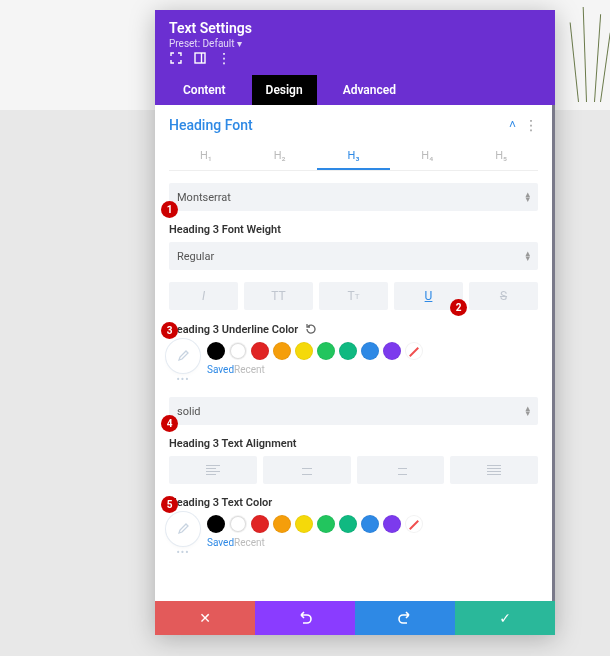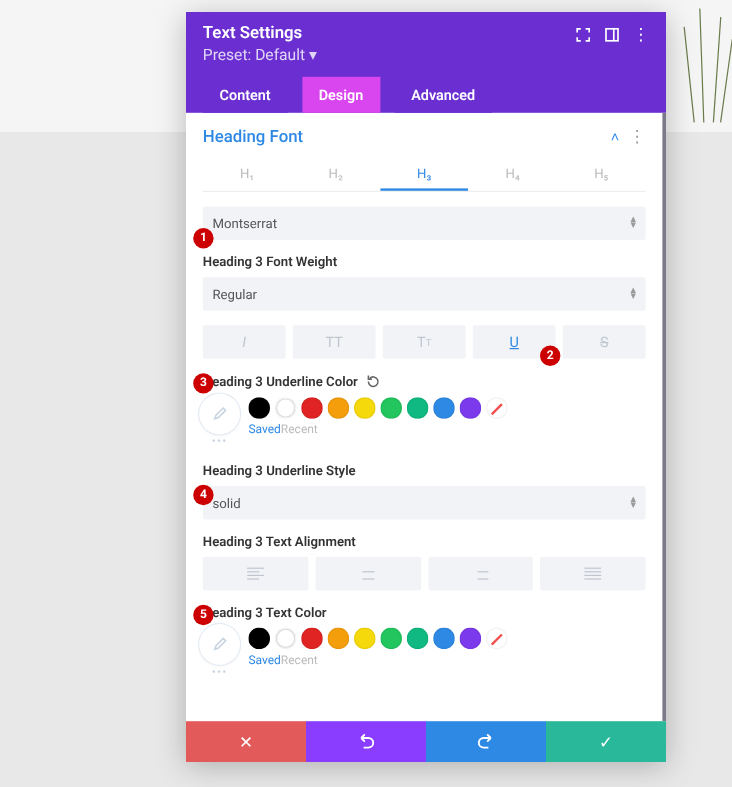--- a/index.html
+++ b/index.html
@@ -38,34 +38,34 @@
     display: flex;
     flex-direction: column;
     font-size: 12px;
   }
   .header {
     background: #6b2fd1;
     color: #fff;
     padding: 10px 14px 0;
   }
   .header-top {
-    display: flex; align-items: flex-start; justify-content: space-between;
+    display: flex; align-items: flex-start; justify-content: space-between; flex-direction: column;
   }
   .header-title { font-size: 14px; font-weight: 600; }
-  .header-preset { font-size: 13px; opacity: .8; margin-top: 2px; }
+  .header-preset { font-size: 10px; opacity: .8; margin-top: 2px; }
   .header-icons { display: flex; gap: 10px; margin-top: 2px;}
   .header-icons div { width: 14px; height: 14px; display:flex; align-items:center; justify-content:center; cursor:pointer;}
   .tabs {
     display: flex; margin-top: 10px; gap: 12px;
   }
   .tab {
     padding: 8px 14px; font-size: 12px; font-weight: 600; cursor: pointer;
     background: #6b2fd1; color: #fff;
   }
-  .tab.active { background: #d946ef; }
+  .tab.active { background: #000000; }
 
   .body {
     flex: 1; overflow-y: auto; padding: 12px 14px 14px;
     border-right: 3px solid #7a7a8a;
   }
   .section-head {
     display:flex; align-items:center; justify-content:space-between;
     color:#2e89e5; font-size:14px; font-weight:500;
   }
   .section-head .right { display:flex; align-items:center; gap:8px; }
@@ -278,21 +278,20 @@
           </div>
           <div class="swatch-tabs">
             <span class="swatch-tab active">Saved</span>
             <span class="swatch-tab">Recent</span>
           </div>
         </div>
       </div>
     </div>
 
     <div class="field">
-      <div class="label">Heading 3 Underline Style</div>
       <div class="select">
         <span>solid</span>
         <span class="updown">
             <span>▴</span>
             <span>▾</span>
           </span>
       </div>
       <div class="callout" style="left:-8px; top:18px;">4</div>
     </div>
 

